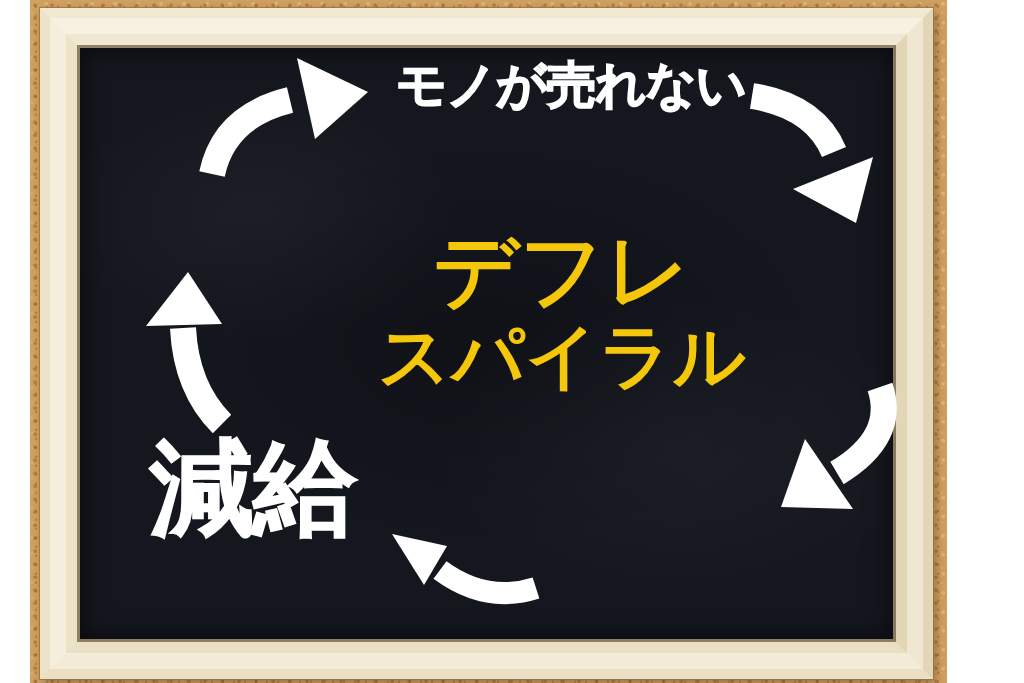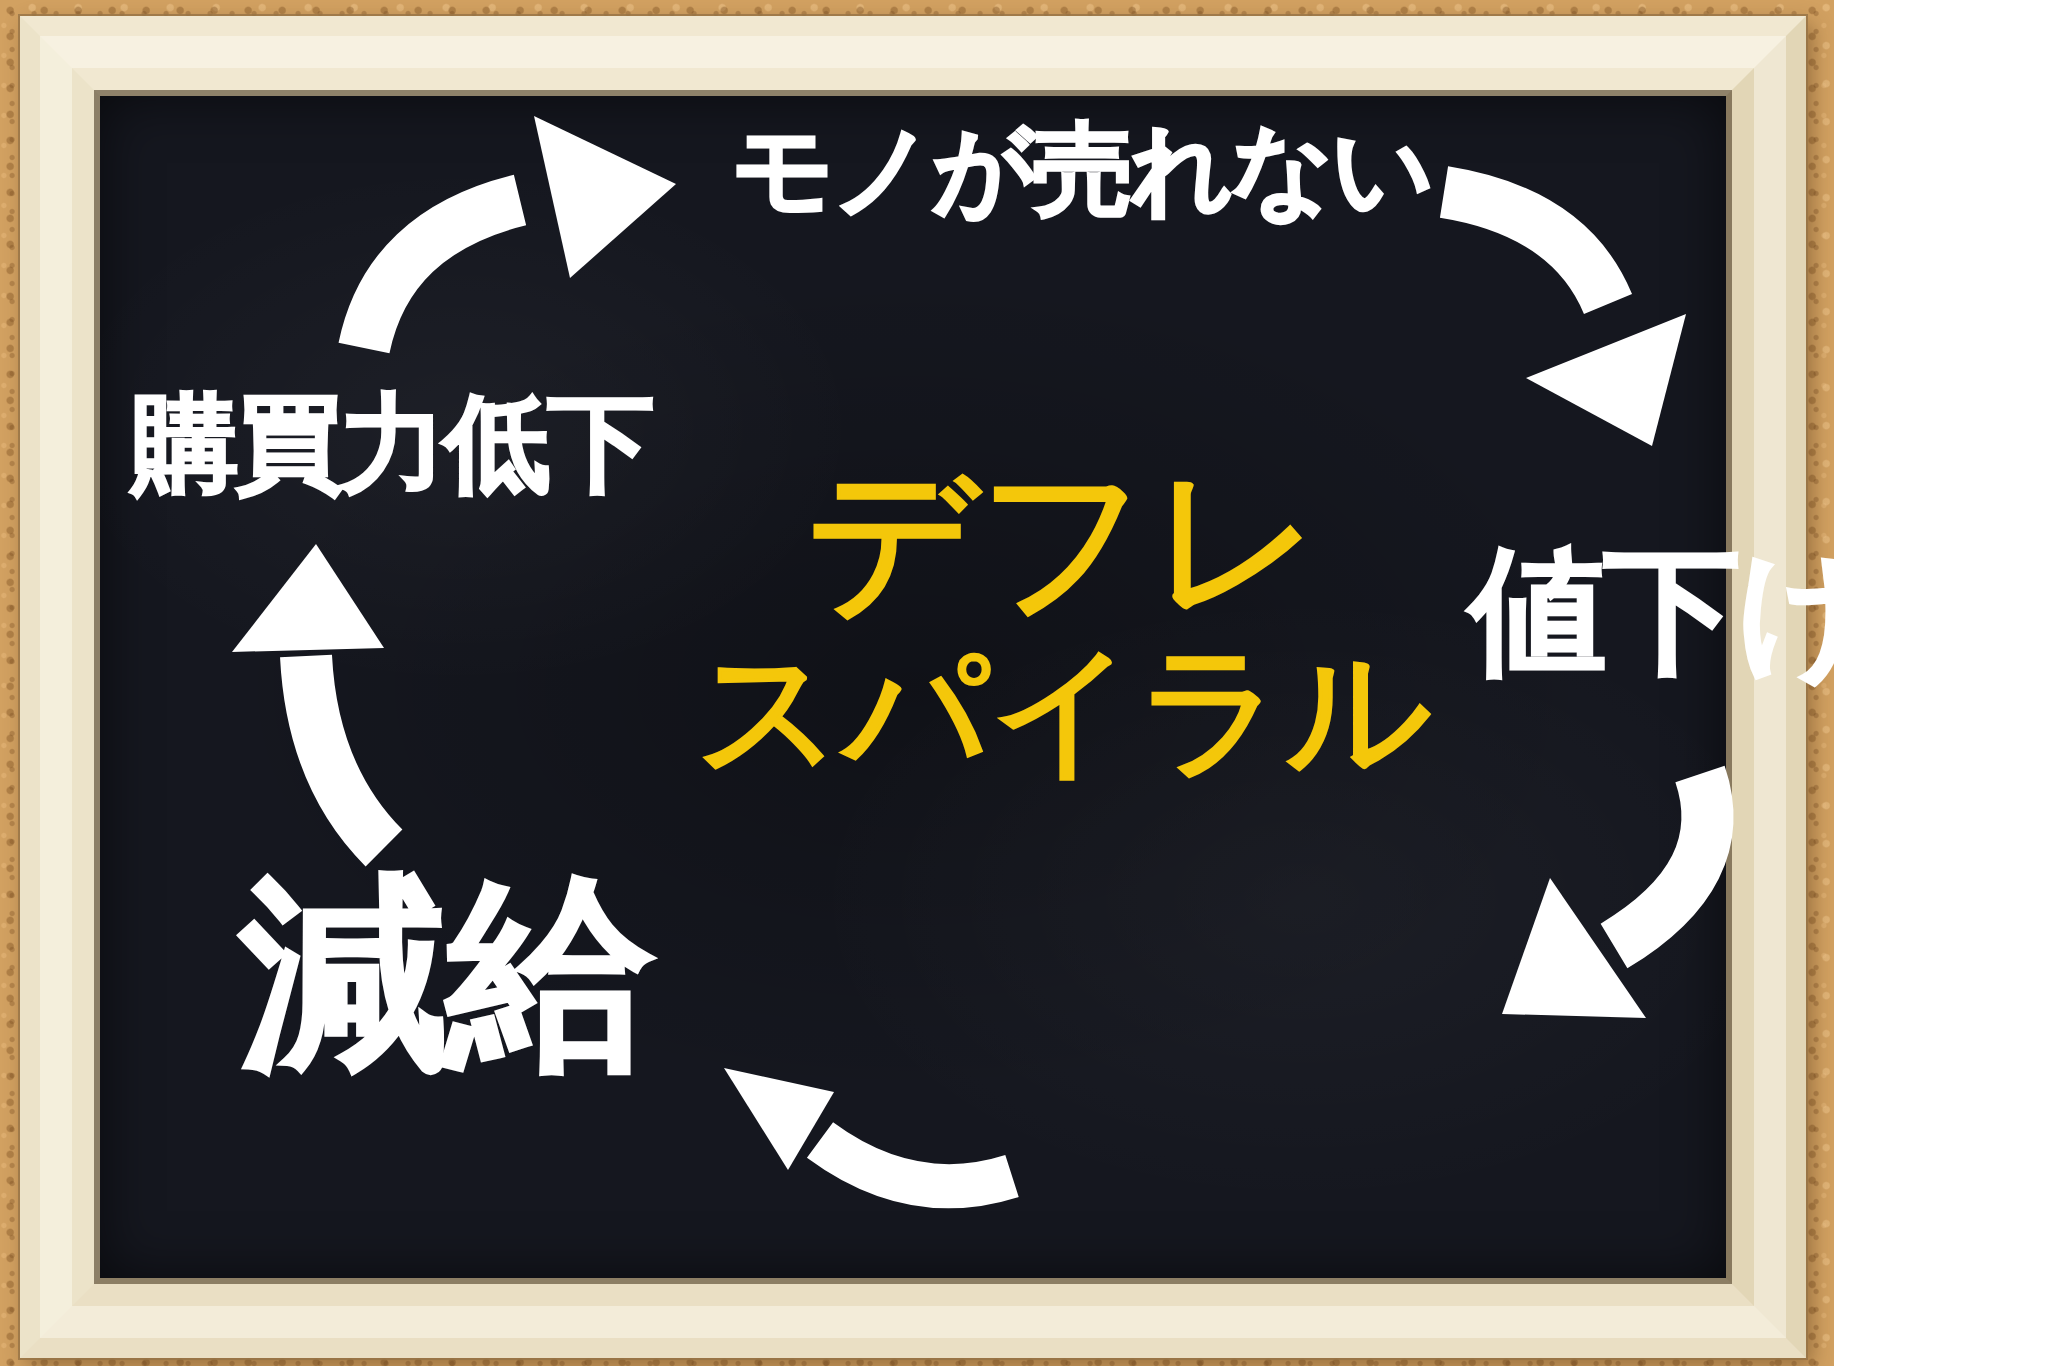--- a/index.html
+++ b/index.html
@@ -6,20 +6,21 @@
   body{font-family:"Liberation Sans","DejaVu Sans",sans-serif;}
   .stage{
     position:relative;width:917px;height:683px;overflow:hidden;
     background-color:#d2a161;
     background-image:
       radial-gradient(circle at 30% 40%, rgba(122,76,30,0.38) 1.5px, transparent 2.2px),
       radial-gradient(circle at 70% 20%, rgba(238,196,138,0.55) 1.5px, transparent 2.2px),
       radial-gradient(circle at 55% 75%, rgba(110,68,26,0.30) 1px, transparent 1.6px),
       radial-gradient(circle at 15% 85%, rgba(236,190,128,0.45) 1px, transparent 1.6px);
     background-size:17px 13px,23px 19px,11px 9px,13px 15px;
+    margin-left:30px;
   }
   .frame{
     position:absolute;left:10px;top:8px;right:14px;bottom:4px;
     box-sizing:border-box;
     border:40px solid;
     border-color:#f1e8d1 #e2d6b6 #eadfc4 #ece3c9;
     box-shadow:0 0 0 1px rgba(150,115,70,0.8), 3px 4px 10px rgba(80,50,20,0.45);
   }
   .frame::before{ 
     content:'';position:absolute;left:-30px;top:-30px;right:-30px;bottom:-30px;
@@ -56,23 +57,21 @@
 </head>
 <body>
 
 <div class="stage">
   <div class="frame">
     <div class="board"></div>
   </div>
 
   <div class="label" style="left:366px;top:60px;font-size:50px;">モノが売れない</div>
 
-  <div class="label" style="left:66px;top:196px;font-size:53px;">購買力低下</div>
 
-  <div class="label" style="left:735px;top:272px;font-size:68px;">値下げ</div>
 
   <div class="label" style="left:120px;top:436px;font-size:104px;">減給</div>
 
 
   <div class="title" style="left:532px;top:228px;font-size:84px;">デフレ</div>
 
   <div class="title" style="left:532px;top:320px;font-size:72px;">スパイラル</div>
 
   <svg class="arrow" style="left:172px;top:48px;" width="175" height="135" viewBox="0 0 175 135">
     <path d="M10 126 Q22 68 88 52"></path>

